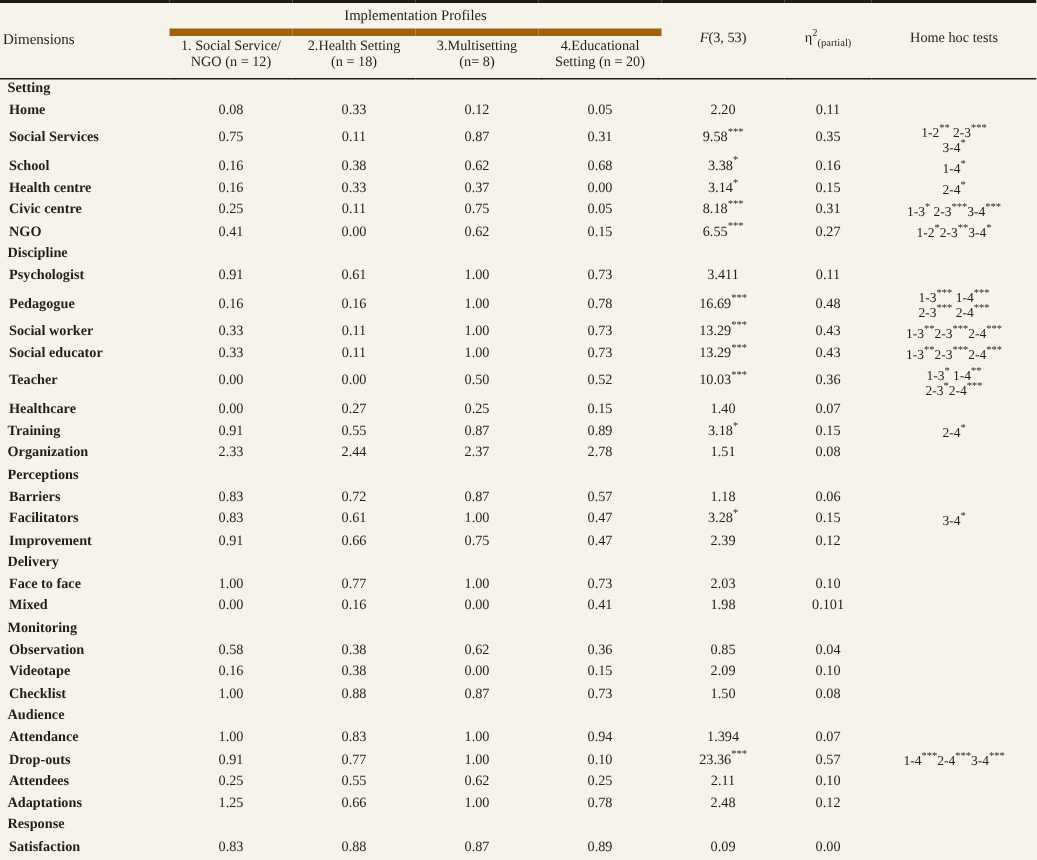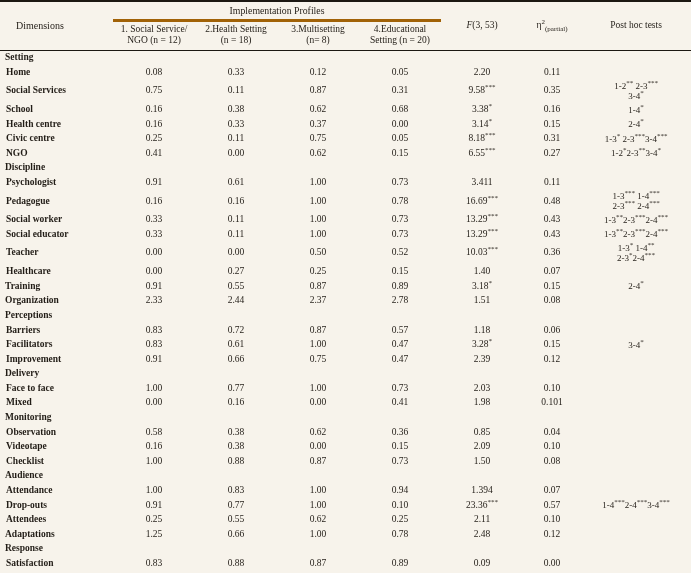--- a/index.html
+++ b/index.html
@@ -20,23 +20,23 @@
     border-top: 2px solid #1c1812;
     border-bottom: 2.5px solid #1c1812;
   }
   th, td { padding: 1px 2px; font-weight: normal; vertical-align: middle; }
   thead th { text-align: center; }
   th.group-th {
     border-bottom: 1px solid #2a241c;
     padding-top: 3px; padding-bottom: 2px;
     font-size: 9.8px;
   }
-  th.dim-th { text-align: left; padding-left: 16px; font-size: 10px; }
+  th.dim-th { text-align: left; padding-left: 2px; font-size: 10px; }
   thead th { border-bottom: 1.6px solid #1c1812; }
-  th.group-th { border-bottom: 3px solid #a16207; }
+  th.group-th { border-bottom: 5px solid #a16207; }
   tr.profile-row th { padding-top: 2px; padding-bottom: 3px; font-size: 9.5px; }
   td.label { text-align: left; padding-left: 5px; white-space: nowrap; font-weight: bold; }
   td.label.indent { padding-left: 6px; }
   td.num { text-align: center; }
   td.posthoc { text-align: center; font-size: 9px; }
   td.posthoc div { line-height: 1.15; }
   sup { font-size: 7px; line-height: 0; }
   sub { font-size: 7px; line-height: 0; }
   .it { font-style: italic; }
   tbody td { height: 12.6px; }
@@ -55,21 +55,21 @@
       <col style="width:82px">
       <col style="width:58px">
       <col style="width:110px">
     </colgroup>
     <thead>
       <tr>
         <th class="dim-th" rowspan="2">Dimensions</th>
         <th class="group-th" colspan="4">Implementation Profiles</th>
         <th rowspan="2"><span class="it">F</span><span>(3, 53)</span></th>
         <th rowspan="2"><span>η</span><sup>2</sup><sub>(partial)</sub></th>
-        <th rowspan="2" style="padding:0 16px;">Post hoc tests</th>
+        <th rowspan="2" style="padding:0 16px;">Home hoc tests</th>
       </tr>
       <tr class="profile-row">
         <th>
           <div>1. Social Service/</div>
           <div>NGO (n = 12)</div>
         </th>
         <th>
           <div>2.Health Setting</div>
           <div>(n = 18)</div>
         </th>

